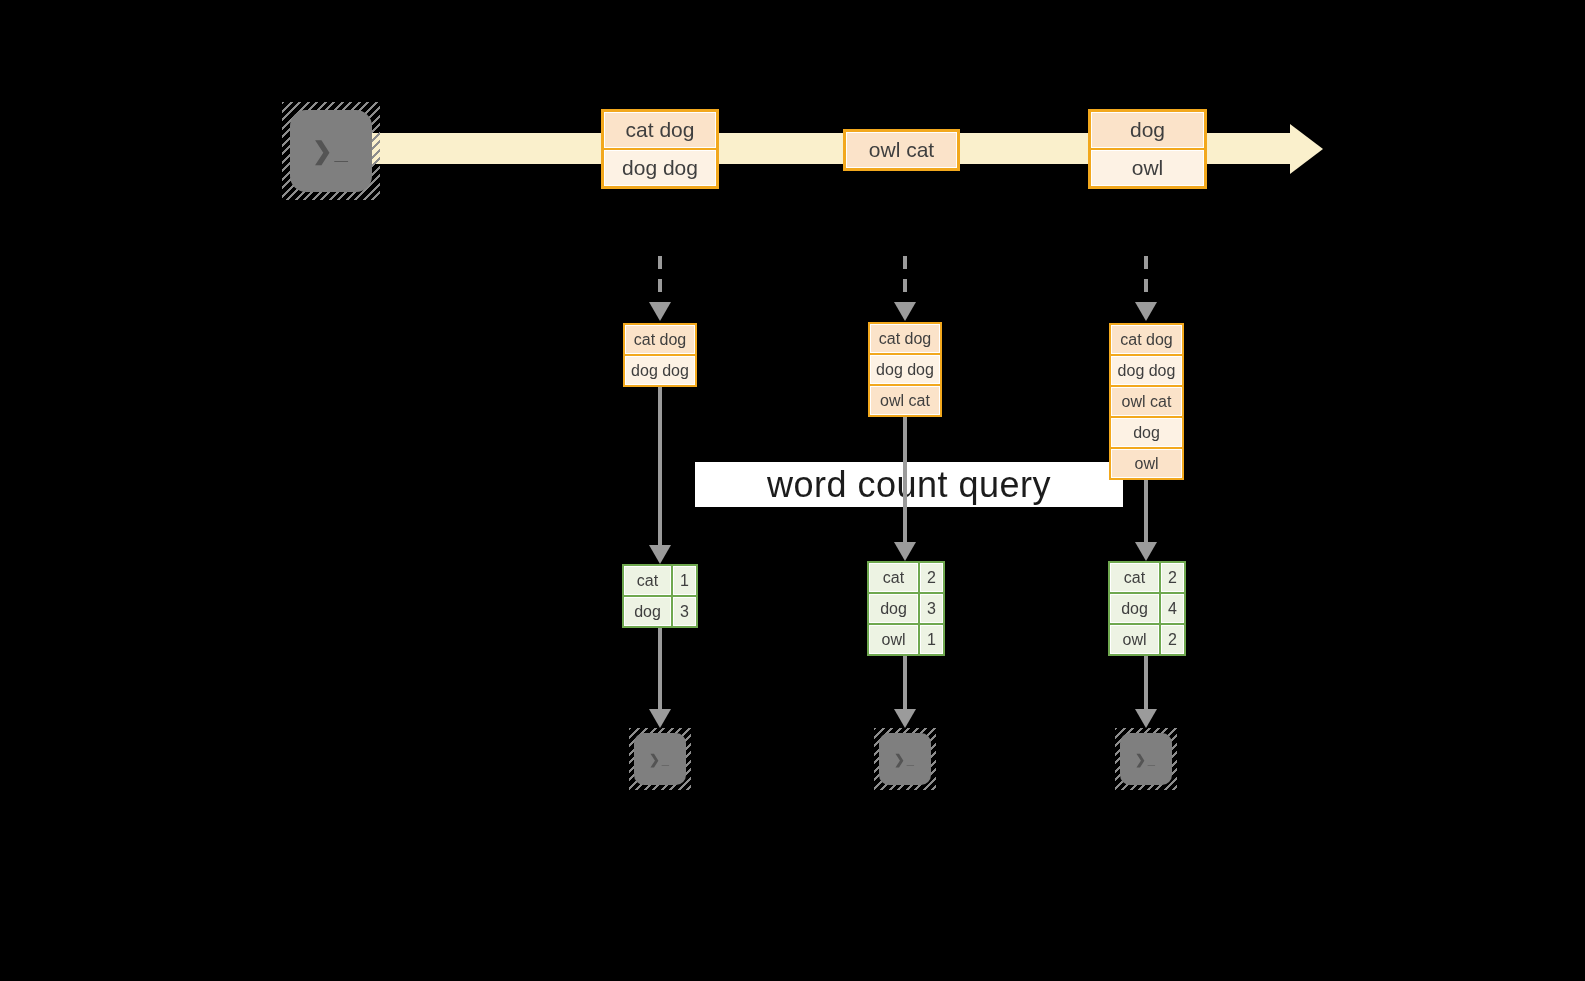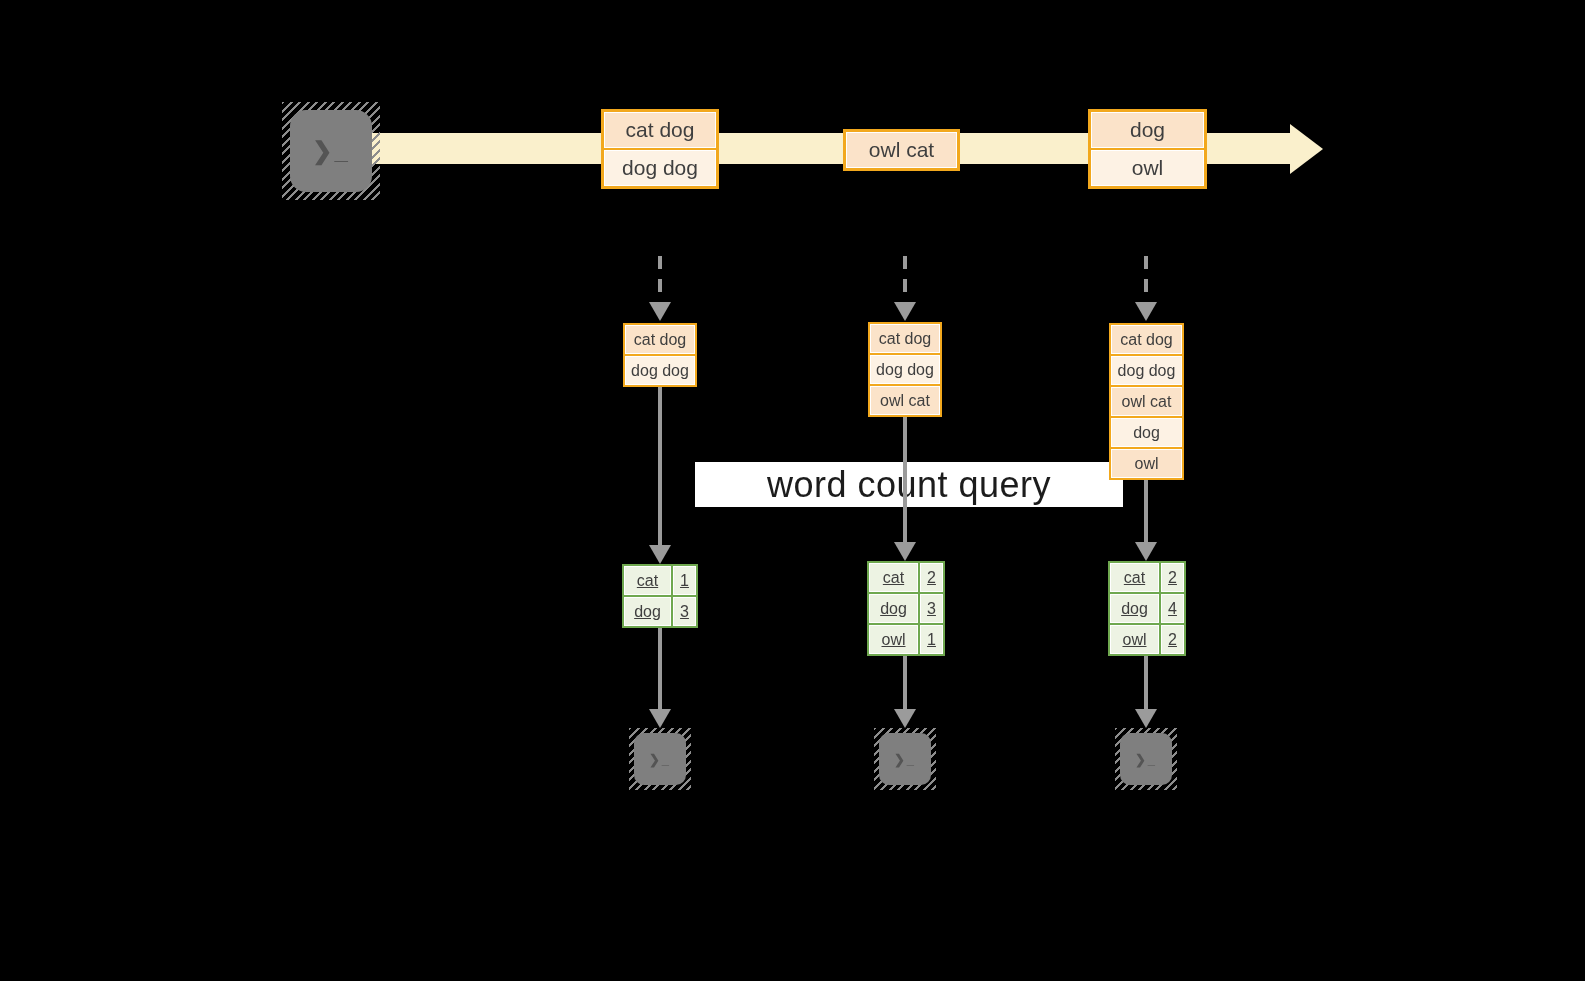--- a/index.html
+++ b/index.html
@@ -25,21 +25,21 @@
   
   .obox{position:absolute;z-index:4;background:#f2a81d;display:flex;flex-direction:column;gap:2px;padding:3px;box-sizing:border-box;}
   .ocell{border:1px solid #ffffff;display:flex;align-items:center;justify-content:center;}
   .obox .ocell:nth-child(odd){background:#fbe3c9;}
   .obox .ocell:nth-child(even){background:#fdf2e4;}
   .batch .ocell{height:34px;font-size:21px;}
   .stack{padding:2px;}
   .stack .ocell{height:27px;font-size:16px;}
   
   .gtable{position:absolute;z-index:4;background:#6fa84f;display:grid;grid-template-columns:1fr 23px;gap:2px;padding:2px;box-sizing:border-box;}
-  .gcell{border:1px solid #ffffff;background:#edf3e3;height:27px;display:flex;align-items:center;justify-content:center;font-size:16px;text-decoration:underline;}
+  .gcell{border:1px solid #ffffff;background:#edf3e3;height:27px;display:flex;align-items:center;justify-content:center;font-size:16px;}
   
   .conn{position:absolute;width:4px;background:#9b9b9b;z-index:3;}
   .conn.dashed{background:repeating-linear-gradient(180deg,#9b9b9b 0 13px,transparent 13px 23px);}
   .ahead{position:absolute;width:0;height:0;z-index:3;
     border-left:11px solid transparent;border-right:11px solid transparent;border-top:19px solid #9b9b9b;}
   
   .qband{position:absolute;left:695px;top:462px;width:428px;height:45px;background:#ffffff;z-index:2;
     display:flex;align-items:center;justify-content:center;}
   .qband span{font-size:36px;font-weight:300;color:#1c1c1c;letter-spacing:0.5px;}
 </style>

